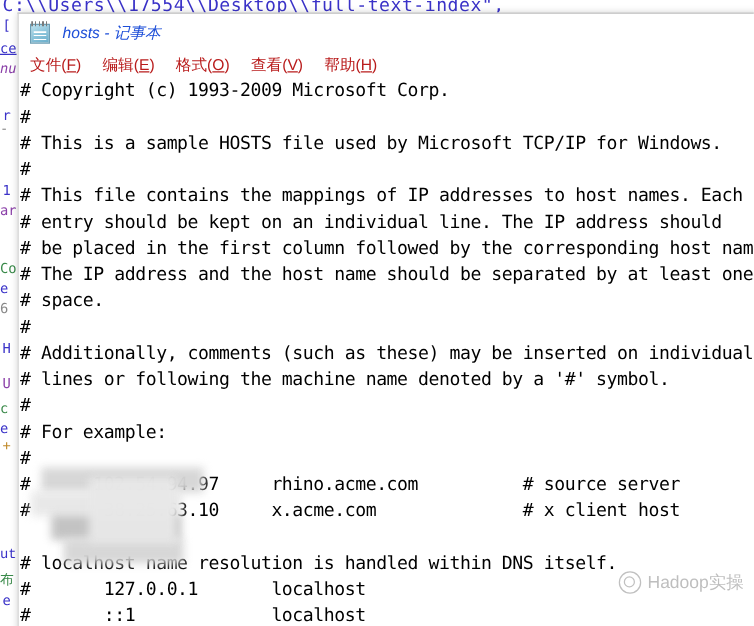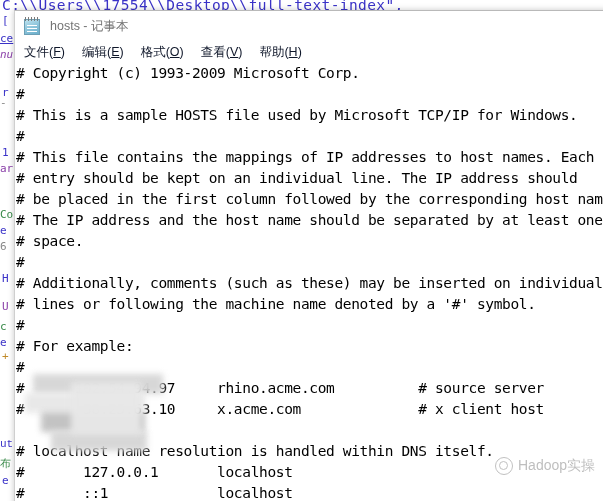--- a/index.html
+++ b/index.html
@@ -83,34 +83,35 @@
   }
   #notepad-icon .lines {
     position: absolute;
     left: 3px; top: 8px;
     width: 10px; height: 7px;
     background:
       repeating-linear-gradient(to bottom, #ffffff 0 1px, transparent 1px 3px);
   }
   #window-title {
     font-size: 12.5px;
-    color: #737373;
+    color: #1d4ed8;
     white-space: nowrap;
+    font-style: italic;
   }
 
   #menubar {
     height: 22px;
     display: flex;
     align-items: center;
     padding-left: 9px;
     background: #ffffff;
   }
   .menu-item {
     font-size: 12.5px;
-    color: #0f172a;
+    color: #b91c1c;
     margin-right: 17px;
     white-space: nowrap;
     cursor: default;
   }
   .menu-item .mn { text-decoration: underline; }
 
   #text-area {
     position: absolute;
     left: 0;
     top: 52px;

